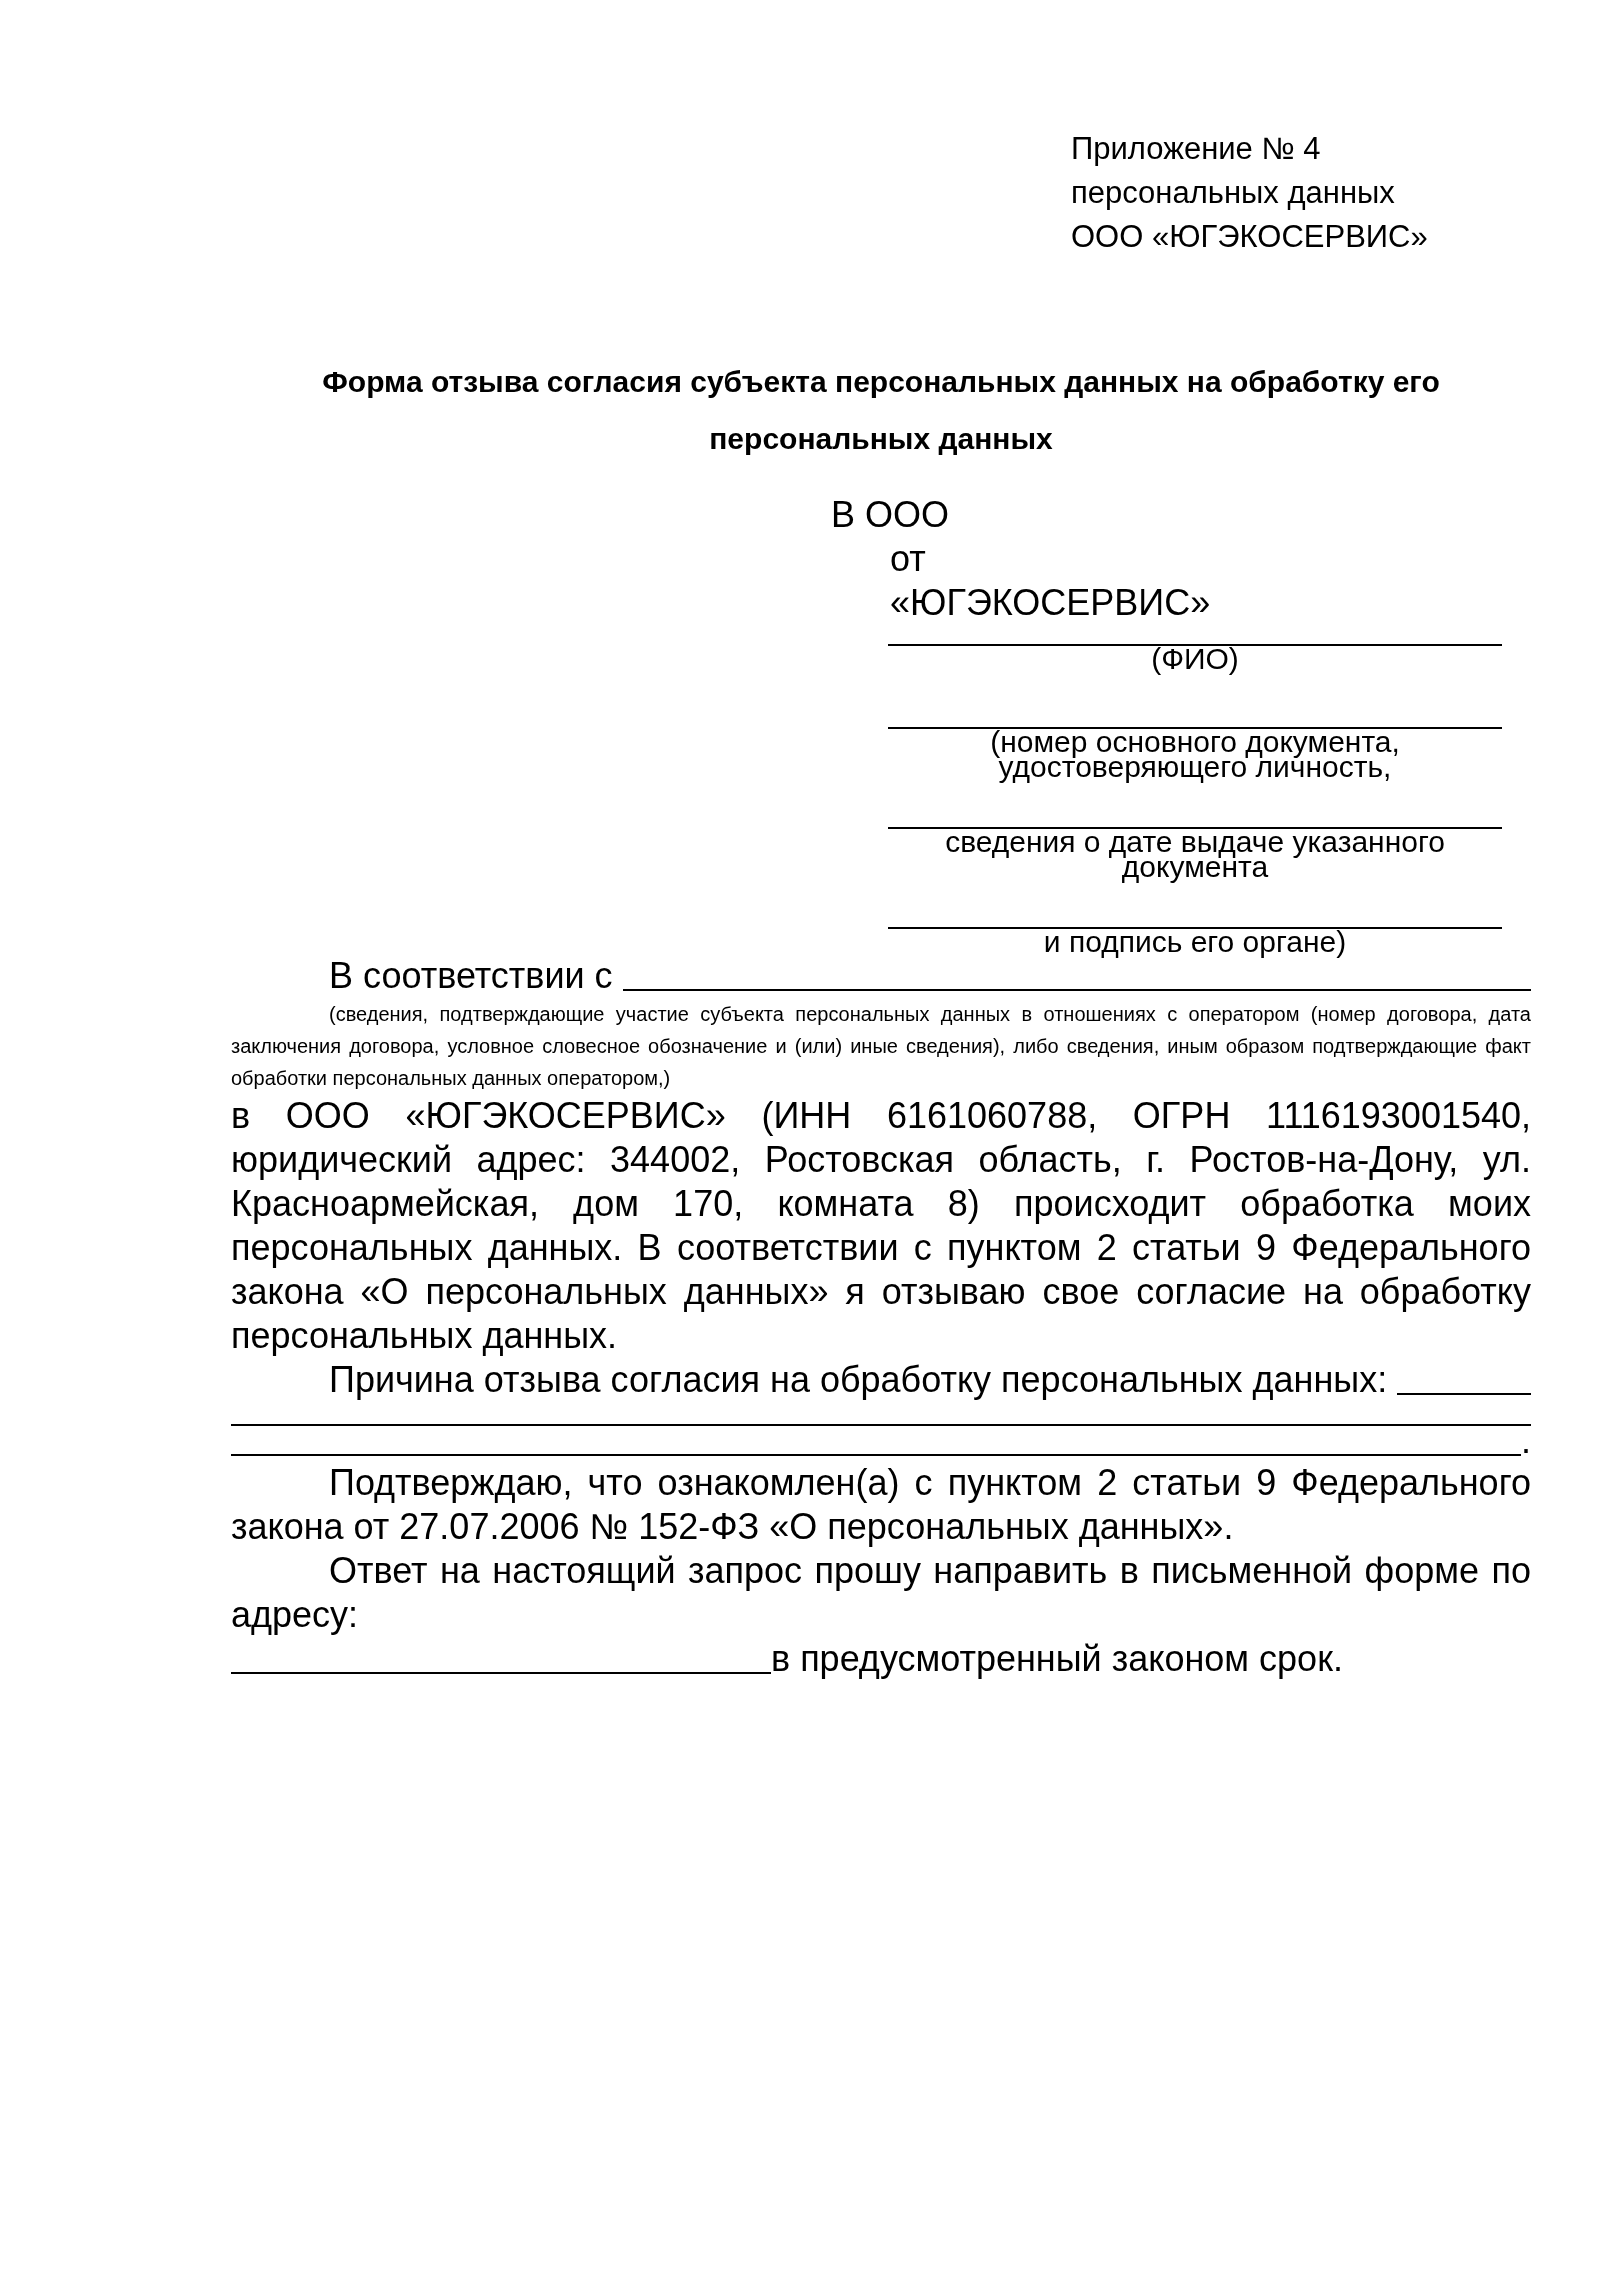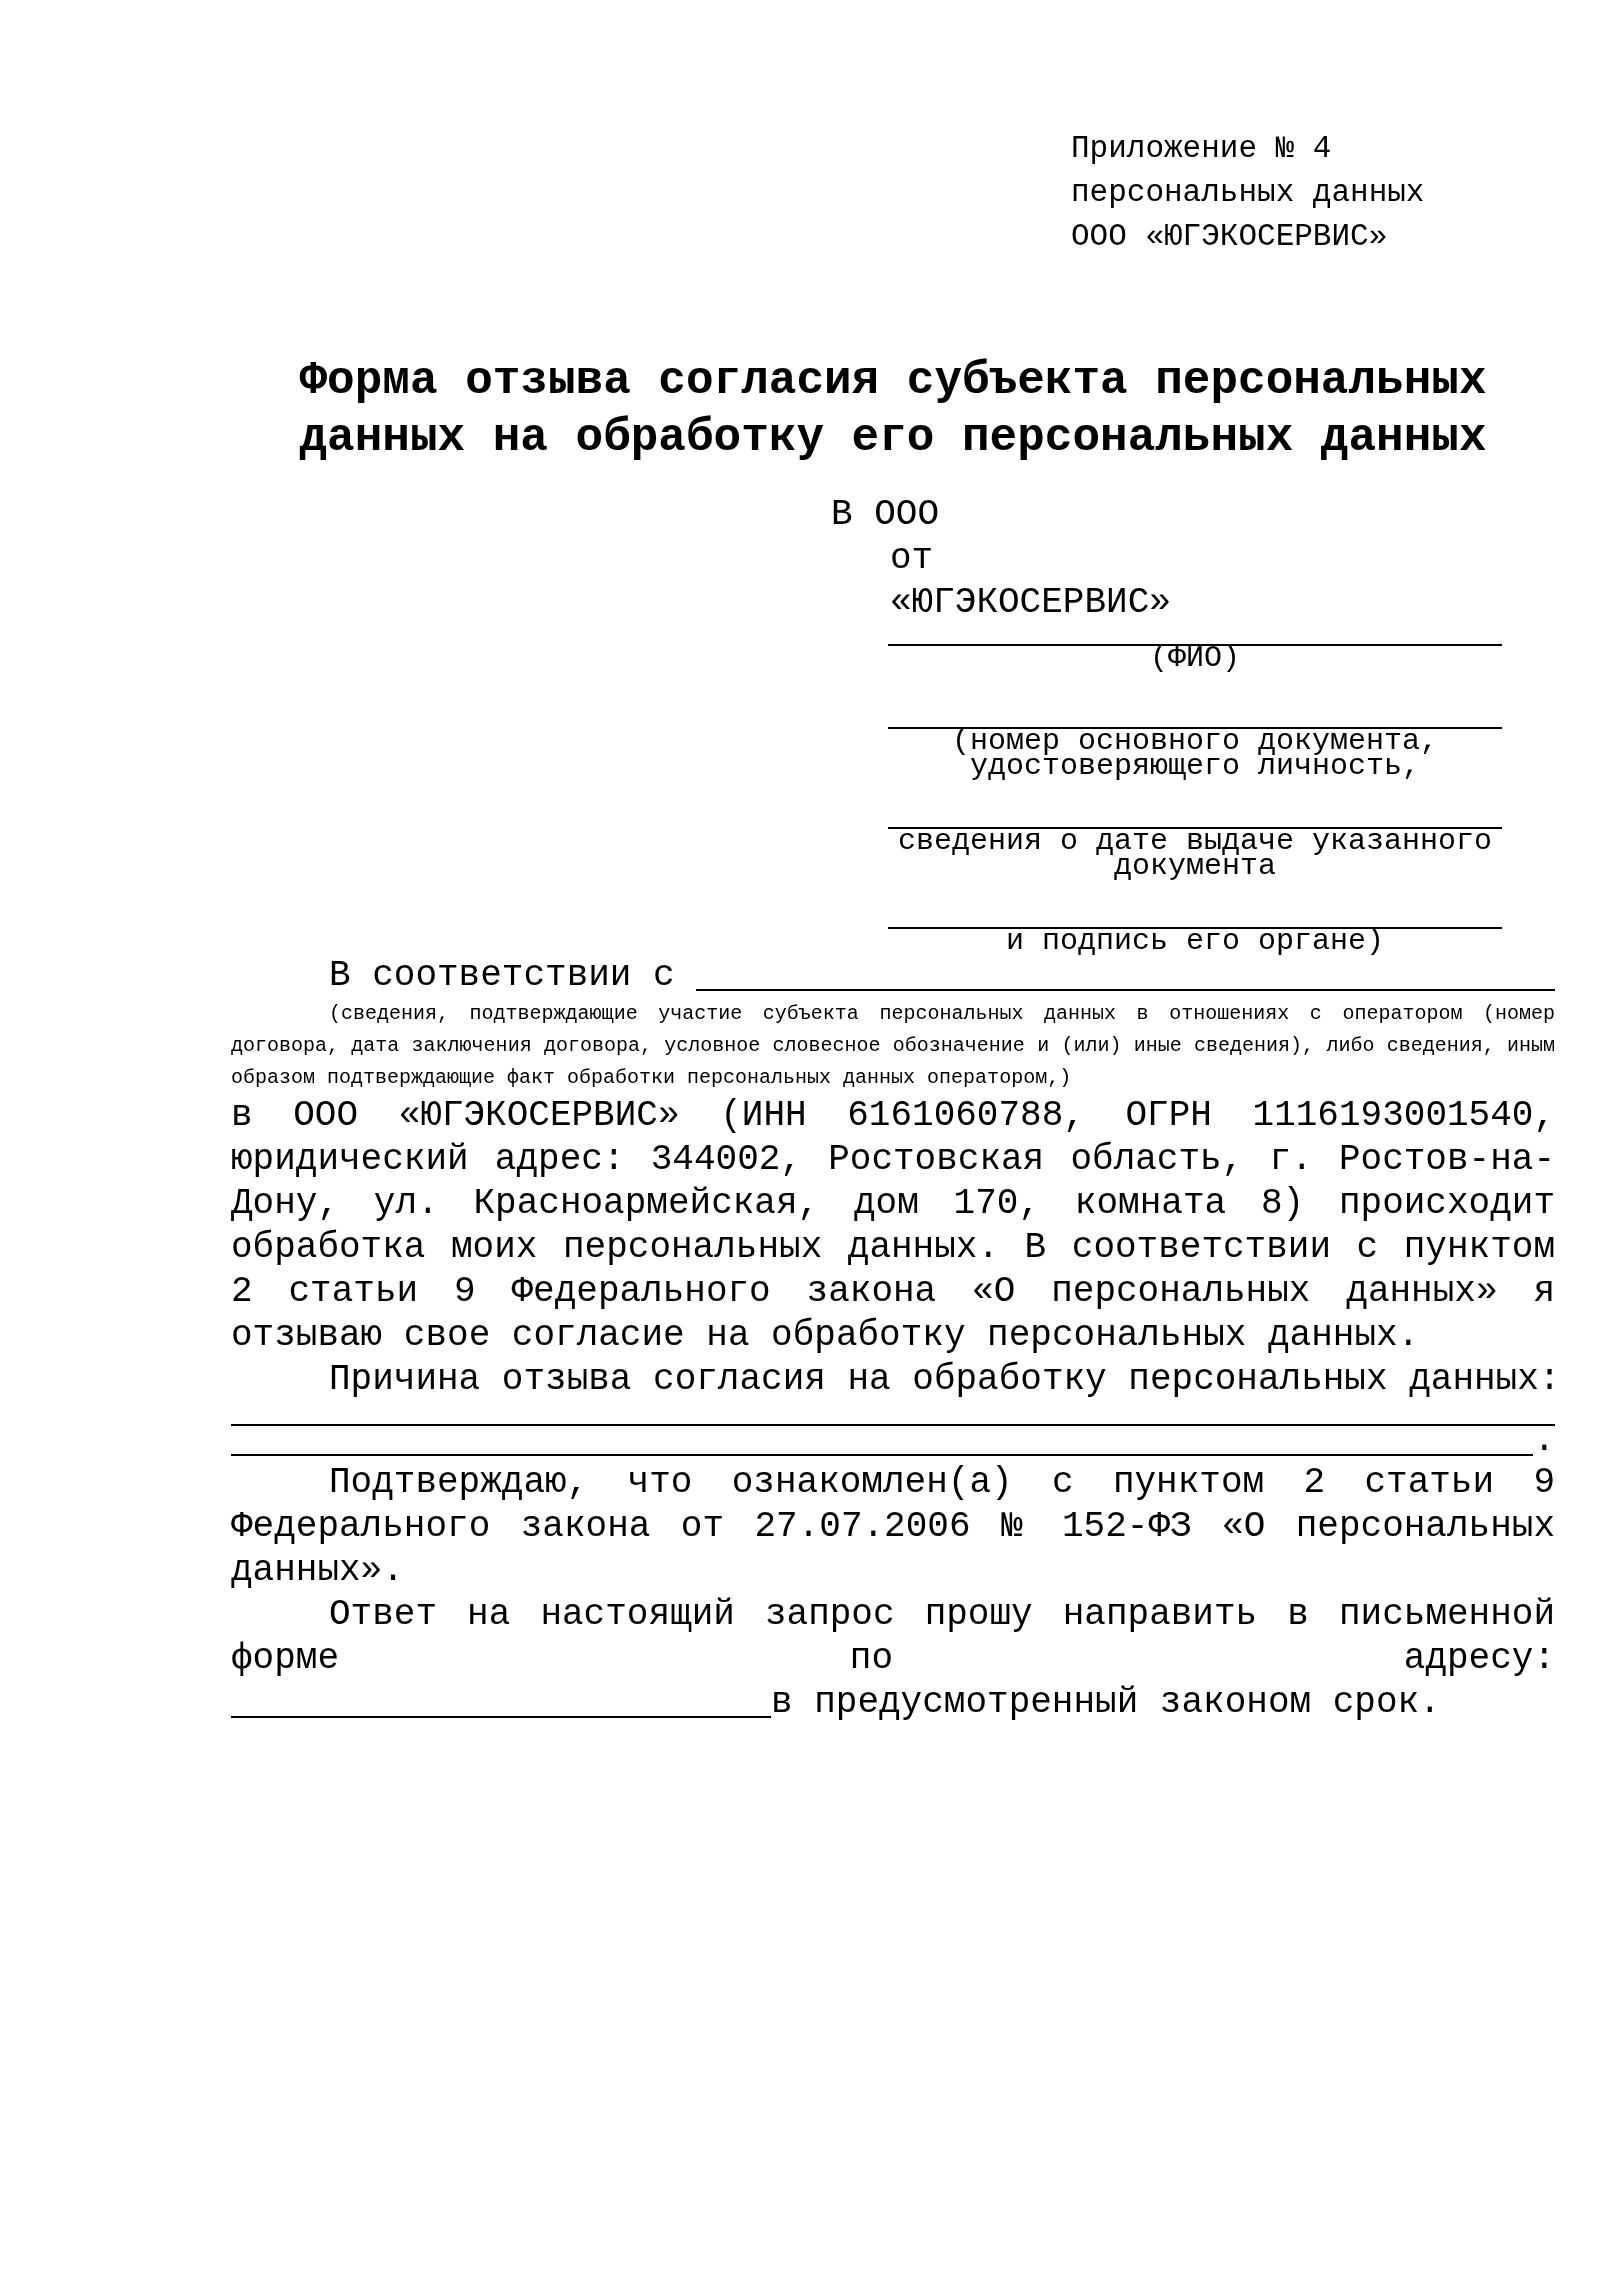--- a/index.html
+++ b/index.html
@@ -4,36 +4,36 @@
 <style>
   * { margin:0; padding:0; box-sizing:border-box; }
   html, body { background:#ffffff; }
   .page {
     position:relative;
     width:1621px;
     height:2293px;
     margin:0 auto;
     background:#ffffff;
     color:#000000;
-    font-family:Liberation Mono, monospace;
+    font-family:Liberation Sans, sans-serif;
     font-size:36px;
     line-height:44px;
-    padding:127px 66px 0 231px;
+    padding:127px 90px 0 231px;
     overflow:hidden;
   }
 
   
   .appendix { margin-left:840px; font-size:31px; line-height:44px; }
 
   
   .doc-title {
     margin-top:94px;
     text-align:center;
     font-weight:bold;
-    font-size:46px;
+    font-size:30px;
     line-height:57px;
   }
 
   
   .addressee { margin-left:600px; width:671px; margin-top:25.5px; }
   .addr-ind { margin-left:59px; }
   .addr-fields { margin-left:57px; }
   .fline { border-bottom:2.9px solid #000; }
   .fline-1 { height:21.6px; }
   .fline-2 { height:57px; }

